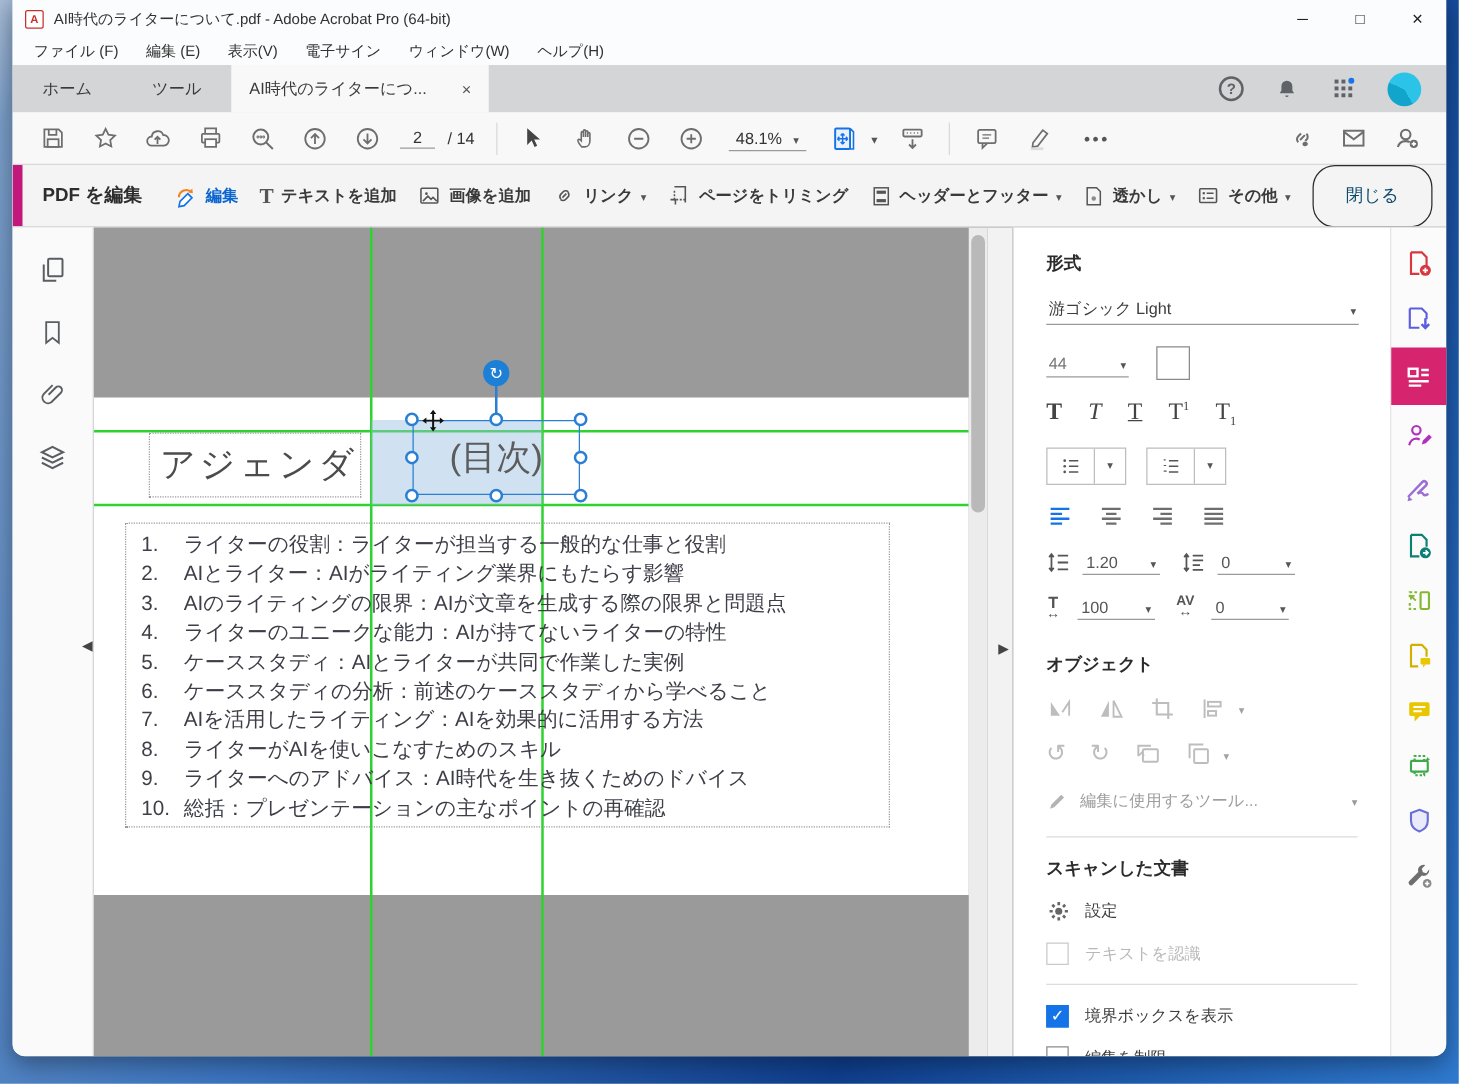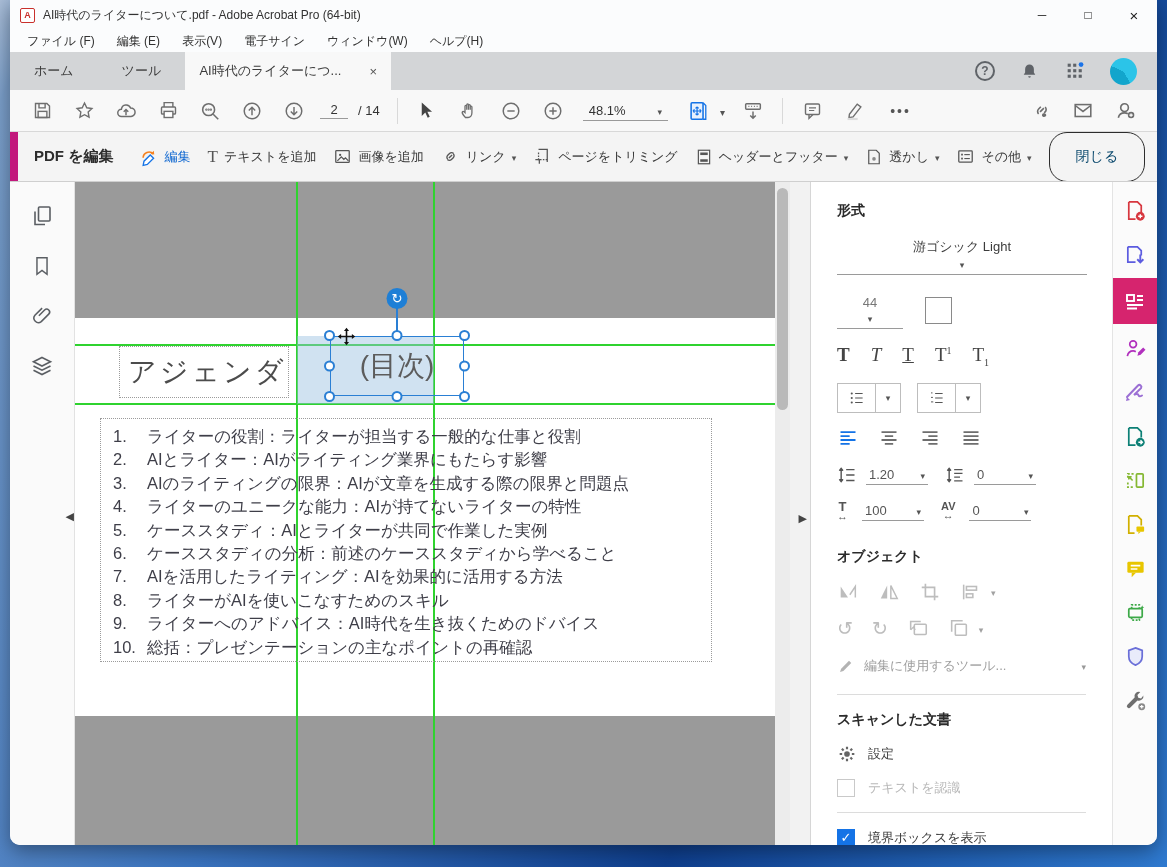--- a/index.html
+++ b/index.html
@@ -31,30 +31,30 @@
   .tab-close { color:#555; font-size:13px; }
   .tabbar-right { margin-left:auto; display:flex; align-items:center; gap:24px; padding-right:20px; }
   .help-circle { width:20px; height:20px; border:2px solid #5f6368; border-radius:50%; color:#5f6368; font-size:12px; font-weight:bold; display:flex; align-items:center; justify-content:center; }
   .avatar { width:27px; height:27px; border-radius:50%; background:conic-gradient(from 150deg,#12a5cc 0 40%,#2bc4e8 0 100%); }
   
   .toolbar { height:42px; background:#f8f8f8; border-bottom:1px solid #d8d8d8; display:flex; align-items:center; padding:0 12px; gap:2px; flex:0 0 auto; }
   .tool-btn { width:40px; height:34px; display:flex; align-items:center; justify-content:center; flex:0 0 auto; }
   .sep { width:1px; height:26px; background:#d9d9d9; margin:0 7px; flex:0 0 auto; }
   .page-box { width:28px; border-bottom:1px solid #9a9a9a; text-align:center; font-size:13px; color:#333; padding-bottom:1px; margin:0 4px; }
   .page-total { font-size:13px; color:#333; margin:0 8px 0 4px; white-space:nowrap; }
-  .zoom-select { display:flex; align-items:center; gap:32px; border-bottom:1px solid #9a9a9a; padding:2px 6px; font-size:13px; color:#333; margin:0 8px; }
+  .zoom-select { display:flex; align-items:center; gap:9px; border-bottom:1px solid #9a9a9a; padding:2px 6px; font-size:13px; color:#333; margin:0 8px; }
   .caret::after { content:"▾"; font-size:9px; color:#555; }
   .caret-l::after { content:"▾"; font-size:10px; color:#555; }
   .dots { font-size:14px; letter-spacing:2px; color:#555; margin:0 14px; }
   .gap { flex:1; }
   
   .editbar { height:50px; background:#f4f4f4; border-bottom:1px solid #cfcfcf; display:flex; align-items:center; position:relative; padding-left:24px; gap:17px; flex:0 0 auto; white-space:nowrap; overflow:hidden; }
   .magenta-bar { position:absolute; left:0; top:0; width:8px; height:100%; background:#c2187c; }
   .edit-title { font-weight:bold; font-size:15px; color:#2d2d2d; margin-right:8px; }
-  .etool { display:flex; align-items:center; gap:6px; font-size:13px; color:#3a3a3a; flex:0 0 auto; }
+  .etool { display:flex; align-items:center; gap:6px; font-size:13px; color:#3a3a3a; flex:0 0 auto;font-weight:bold; }
   .etool.active { color:#0d66d0; }
   .close-btn { margin-left:auto; margin-right:20px; border:1px solid #2d2d2d; border-radius:18px; padding:15px 26px; font-size:14px; color:#0c4a6e; background:transparent; flex:0 0 auto; }
   
   .content { flex:1; display:flex; min-height:0; }
   .left-rail { width:65px; background:#fafafa; border-right:1px solid #e2e2e2; display:flex; flex-direction:column; align-items:center; padding-top:22px; gap:27px; position:relative; flex:0 0 auto; }
   .rail-collapse { position:absolute; right:0; top:328px; color:#444; font-size:11px; }
   .rail-collapse::after { content:"◀"; }
   
   .viewport { flex:1; position:relative; background:#9a9a9a; min-width:0; overflow:hidden; }
   .edge-strip { position:absolute; left:715px; right:0; top:0; bottom:0; background:#f2f2f2; }
@@ -75,21 +75,21 @@
   .rot-line { position:absolute; left:50%; top:-30px; width:2px; height:26px; background:#2a7fd4; transform:translateX(-50%); }
   .rot-handle { position:absolute; left:50%; top:-49px; transform:translateX(-50%); width:21px; height:21px; border-radius:50%; background:#1e7fd6; color:#fff; font-size:13px; display:flex; align-items:center; justify-content:center; }
   .rot-handle::after { content:"↻"; }
   .move-cursor { position:absolute; left:6px; top:-10px; }
   .list-box { position:absolute; left:25px; top:236px; width:612px; height:244px; border:1px dotted #9b9b9b; padding:6px 0 0 12px; }
   .list-row { display:flex; font-size:16.5px; color:#3e3e48; line-height:23.4px; white-space:nowrap; }
   .list-num { width:34px; flex:0 0 auto; }
   
   .right-panel { width:302px; background:#fff; border-left:1px solid #d6d6d6; padding:20px 26px 0 26px; font-size:13px; color:#3c3c3c; flex:0 0 auto; overflow:hidden; }
   .panel-h { font-size:14px; font-weight:bold; color:#2b2b2b; margin-bottom:15px; }
-  .select-line { display:flex; align-items:center; justify-content:space-between; border-bottom:1px solid #9a9a9a; padding:3px 2px; color:#3c3c3c;flex-direction:column; }
+  .select-line { display:flex; align-items:center; justify-content:space-between; border-bottom:1px solid #9a9a9a; padding:3px 2px; color:#3c3c3c; }
   .font-select { width:250px; margin-bottom:17px; }
   .size-row { display:flex; align-items:center; gap:22px; margin-bottom:15px; }
   .size-select { width:66px; }
   .swatch { width:27px; height:27px; border:1px solid #8a8a8a; padding:2px; background:#fff; }
   .swatch-inner { width:100%; height:100%; background:#000; }
   .style-row { display:flex; align-items:baseline; gap:21px; margin-bottom:15px; font-family:"Liberation Serif","DejaVu Serif",serif; color:#444; }
   .tg { font-size:19px; }
   .tg-b { font-weight:bold; } .tg-i { font-style:italic; } .tg-u { text-decoration:underline; }
   .tg sup,.tg sub { font-size:10px; }
   .lists-row { display:flex; gap:16px; margin-bottom:15px; }

